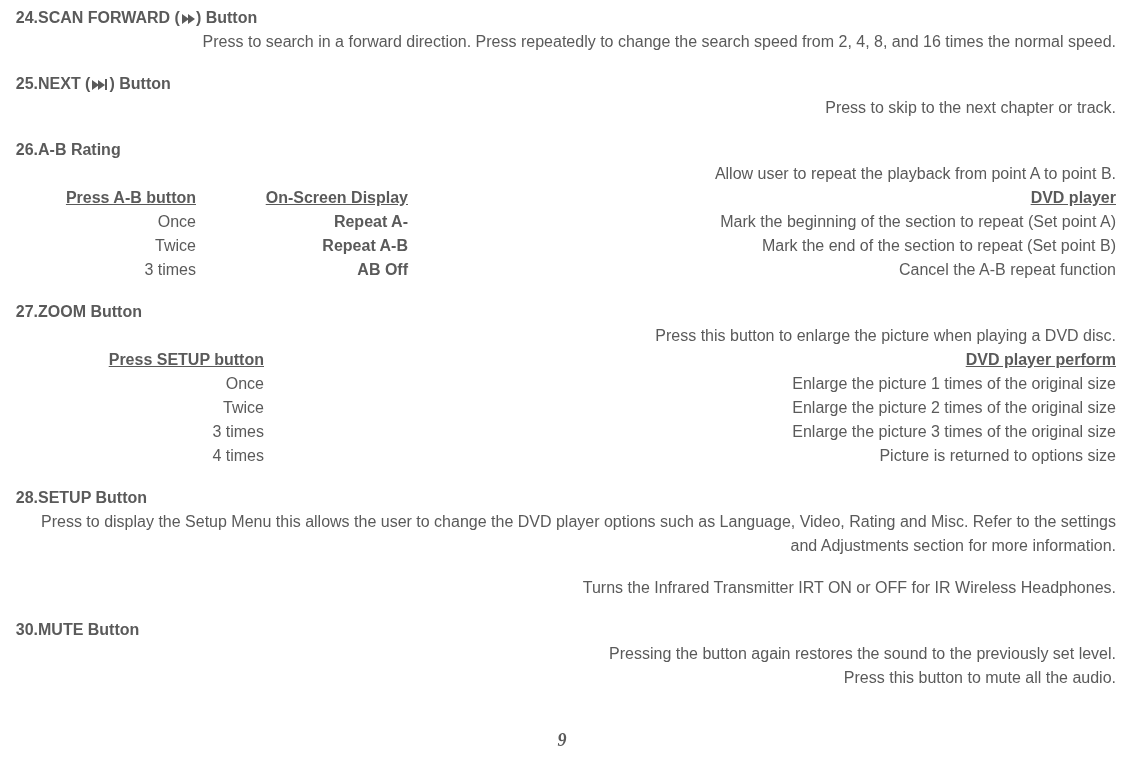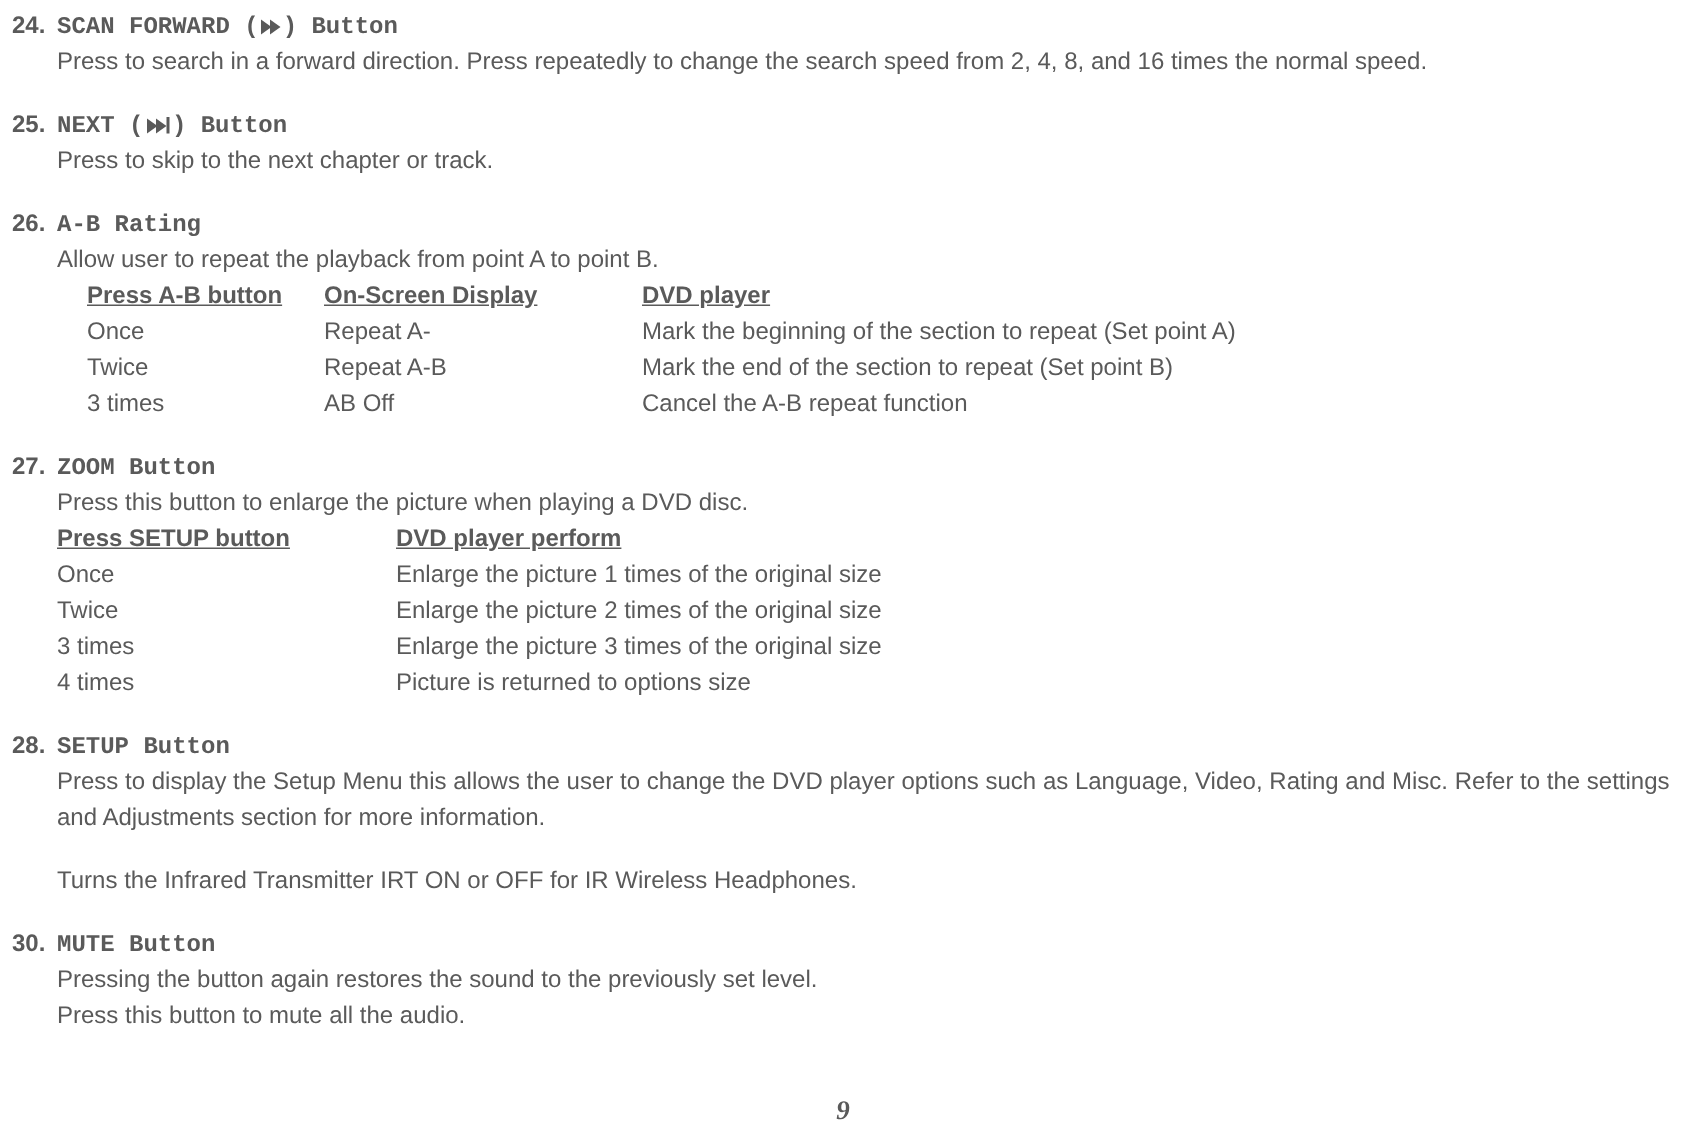--- a/index.html
+++ b/index.html
@@ -13,49 +13,49 @@
       background: #ffffff;
       font-family: Arial, Helvetica, sans-serif;
       color: #5a5a5a;
       font-size: 16px;
       line-height: 1.5;
       padding: 6px 8px 0 8px;
       position: relative;
     }
     .item {
       margin-bottom: 18px;
+      text-align: right;
     }
     .item-header {
       font-weight: bold;
       display: flex;
       align-items: center;
     }
     .item-number {
       width: 30px;
       flex-shrink: 0;
     }
     .item-title {
       display: flex;
       align-items: center;
-      font-family: Liberation Mono, monospace;
     }
     .item-body {
       padding-left: 30px;
     }
     .table-row {
       display: flex;
     }
     .col-a {
       width: 158px;
       flex-shrink: 0;
-      margin-left: 20px;
     }
     .col-b {
       width: 212px;
       flex-shrink: 0;
+      font-weight: bold;
     }
     .col-c {
       flex: 1;
     }
     .col-za {
       width: 226px;
       flex-shrink: 0;
     }
     .col-zb {
       flex: 1;

